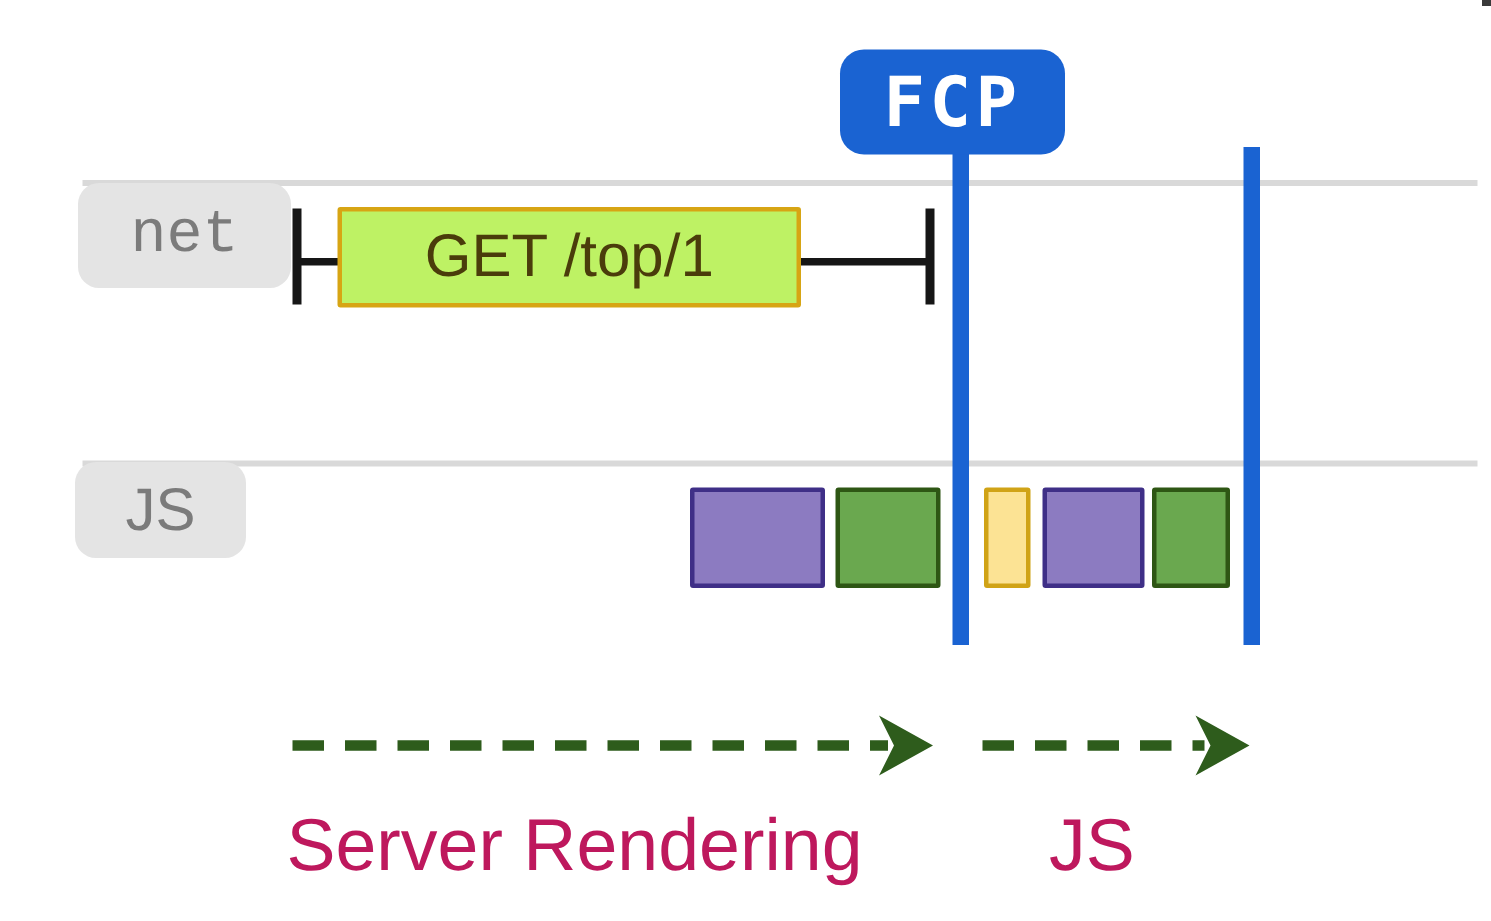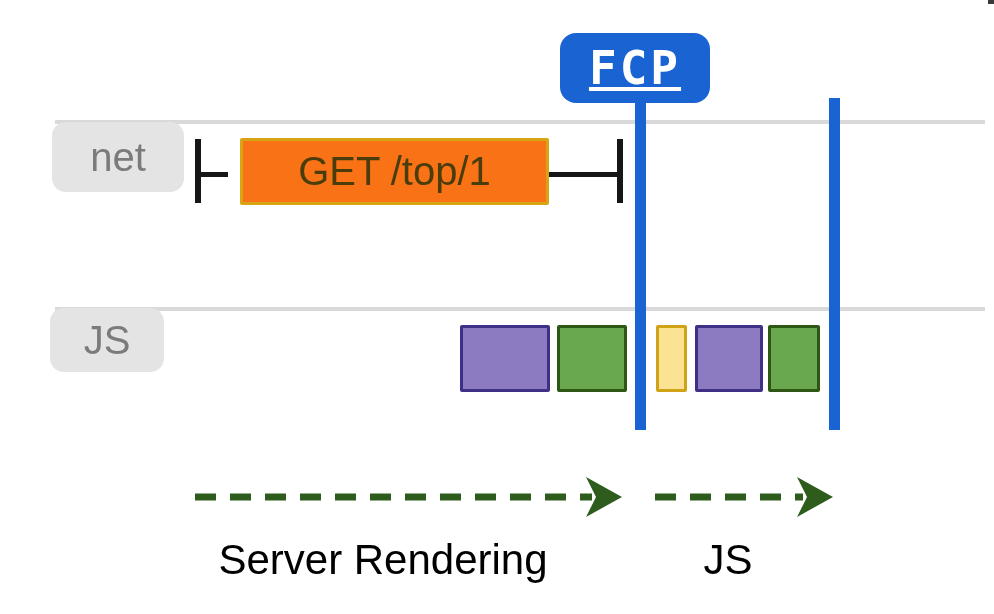--- a/index.html
+++ b/index.html
@@ -26,21 +26,21 @@
     color: #ffffff;
     font-family: "DejaVu Sans Mono", monospace;
     font-weight: bold;
     font-size: 46px;
     letter-spacing: 3px;
     display: flex;
     align-items: center;
     justify-content: center;
     z-index: 6;
   }
-  .badge-fcp { left: 560px; width: 150px; text-decoration: underline; }
+  .badge-fcp { left: 560px; width: 150px; }
   .badge-tti { left: 755px; width: 157px; }
 
   .stem {
     position: absolute;
     top: 98px;
     width: 11px;
     height: 332px;
     background: #1A63D2;
     z-index: 5;
   }
@@ -63,21 +63,21 @@
     position: absolute;
     background: #E4E4E4;
     border-radius: 14px;
     color: #7B7B7B;
     font-size: 40px;
     display: flex;
     align-items: center;
     justify-content: center;
     z-index: 2;
   }
-  .lane-net { left: 52px; top: 122px; width: 132px; height: 70px; }
+  .lane-net { left: 52px; top: 122px; width: 142px; height: 70px; font-family: Liberation Mono, monospace; }
   .lane-js  { left: 50px; top: 308px; width: 114px; height: 64px; }
 
   
   .tick {
     position: absolute;
     top: 139px;
     width: 6px;
     height: 64px;
     background: #161616;
     z-index: 3;
@@ -94,30 +94,29 @@
   .conn-left  { left: 198px; width: 30px; }
   .conn-right { left: 531px; width: 88px; }
 
   .request-box {
     position: absolute;
     left: 225px;
     top: 138px;
     width: 309px;
     height: 67px;
     box-sizing: border-box;
-    background: #f97316;
+    background: #bef264;
     border: 3px solid #D7A514;
     border-radius: 2px;
     color: #4A3C0B;
     font-size: 40px;
     display: flex;
     align-items: center;
     justify-content: center;
     z-index: 4;
-    margin-left: 15px;
   }
 
   
   .task-block {
     position: absolute;
     top: 325px;
     height: 67px;
     box-sizing: border-box;
     border-radius: 2px;
     z-index: 4;
@@ -132,22 +131,22 @@
     left: 0;
     top: 454px;
     width: 994px;
     height: 90px;
     z-index: 2;
   }
   .phase-label {
     position: absolute;
     top: 536px;
     transform: translateX(-50%);
-    color: #000000;
-    font-size: 42px;
+    color: #be185d;
+    font-size: 49px;
     white-space: nowrap;
     z-index: 2;
     text-align: center;
   }
   .phase-server { left: 383px; }
   .phase-js     { left: 728px; }
 
   
   .corner-artifact {
     position: absolute;

